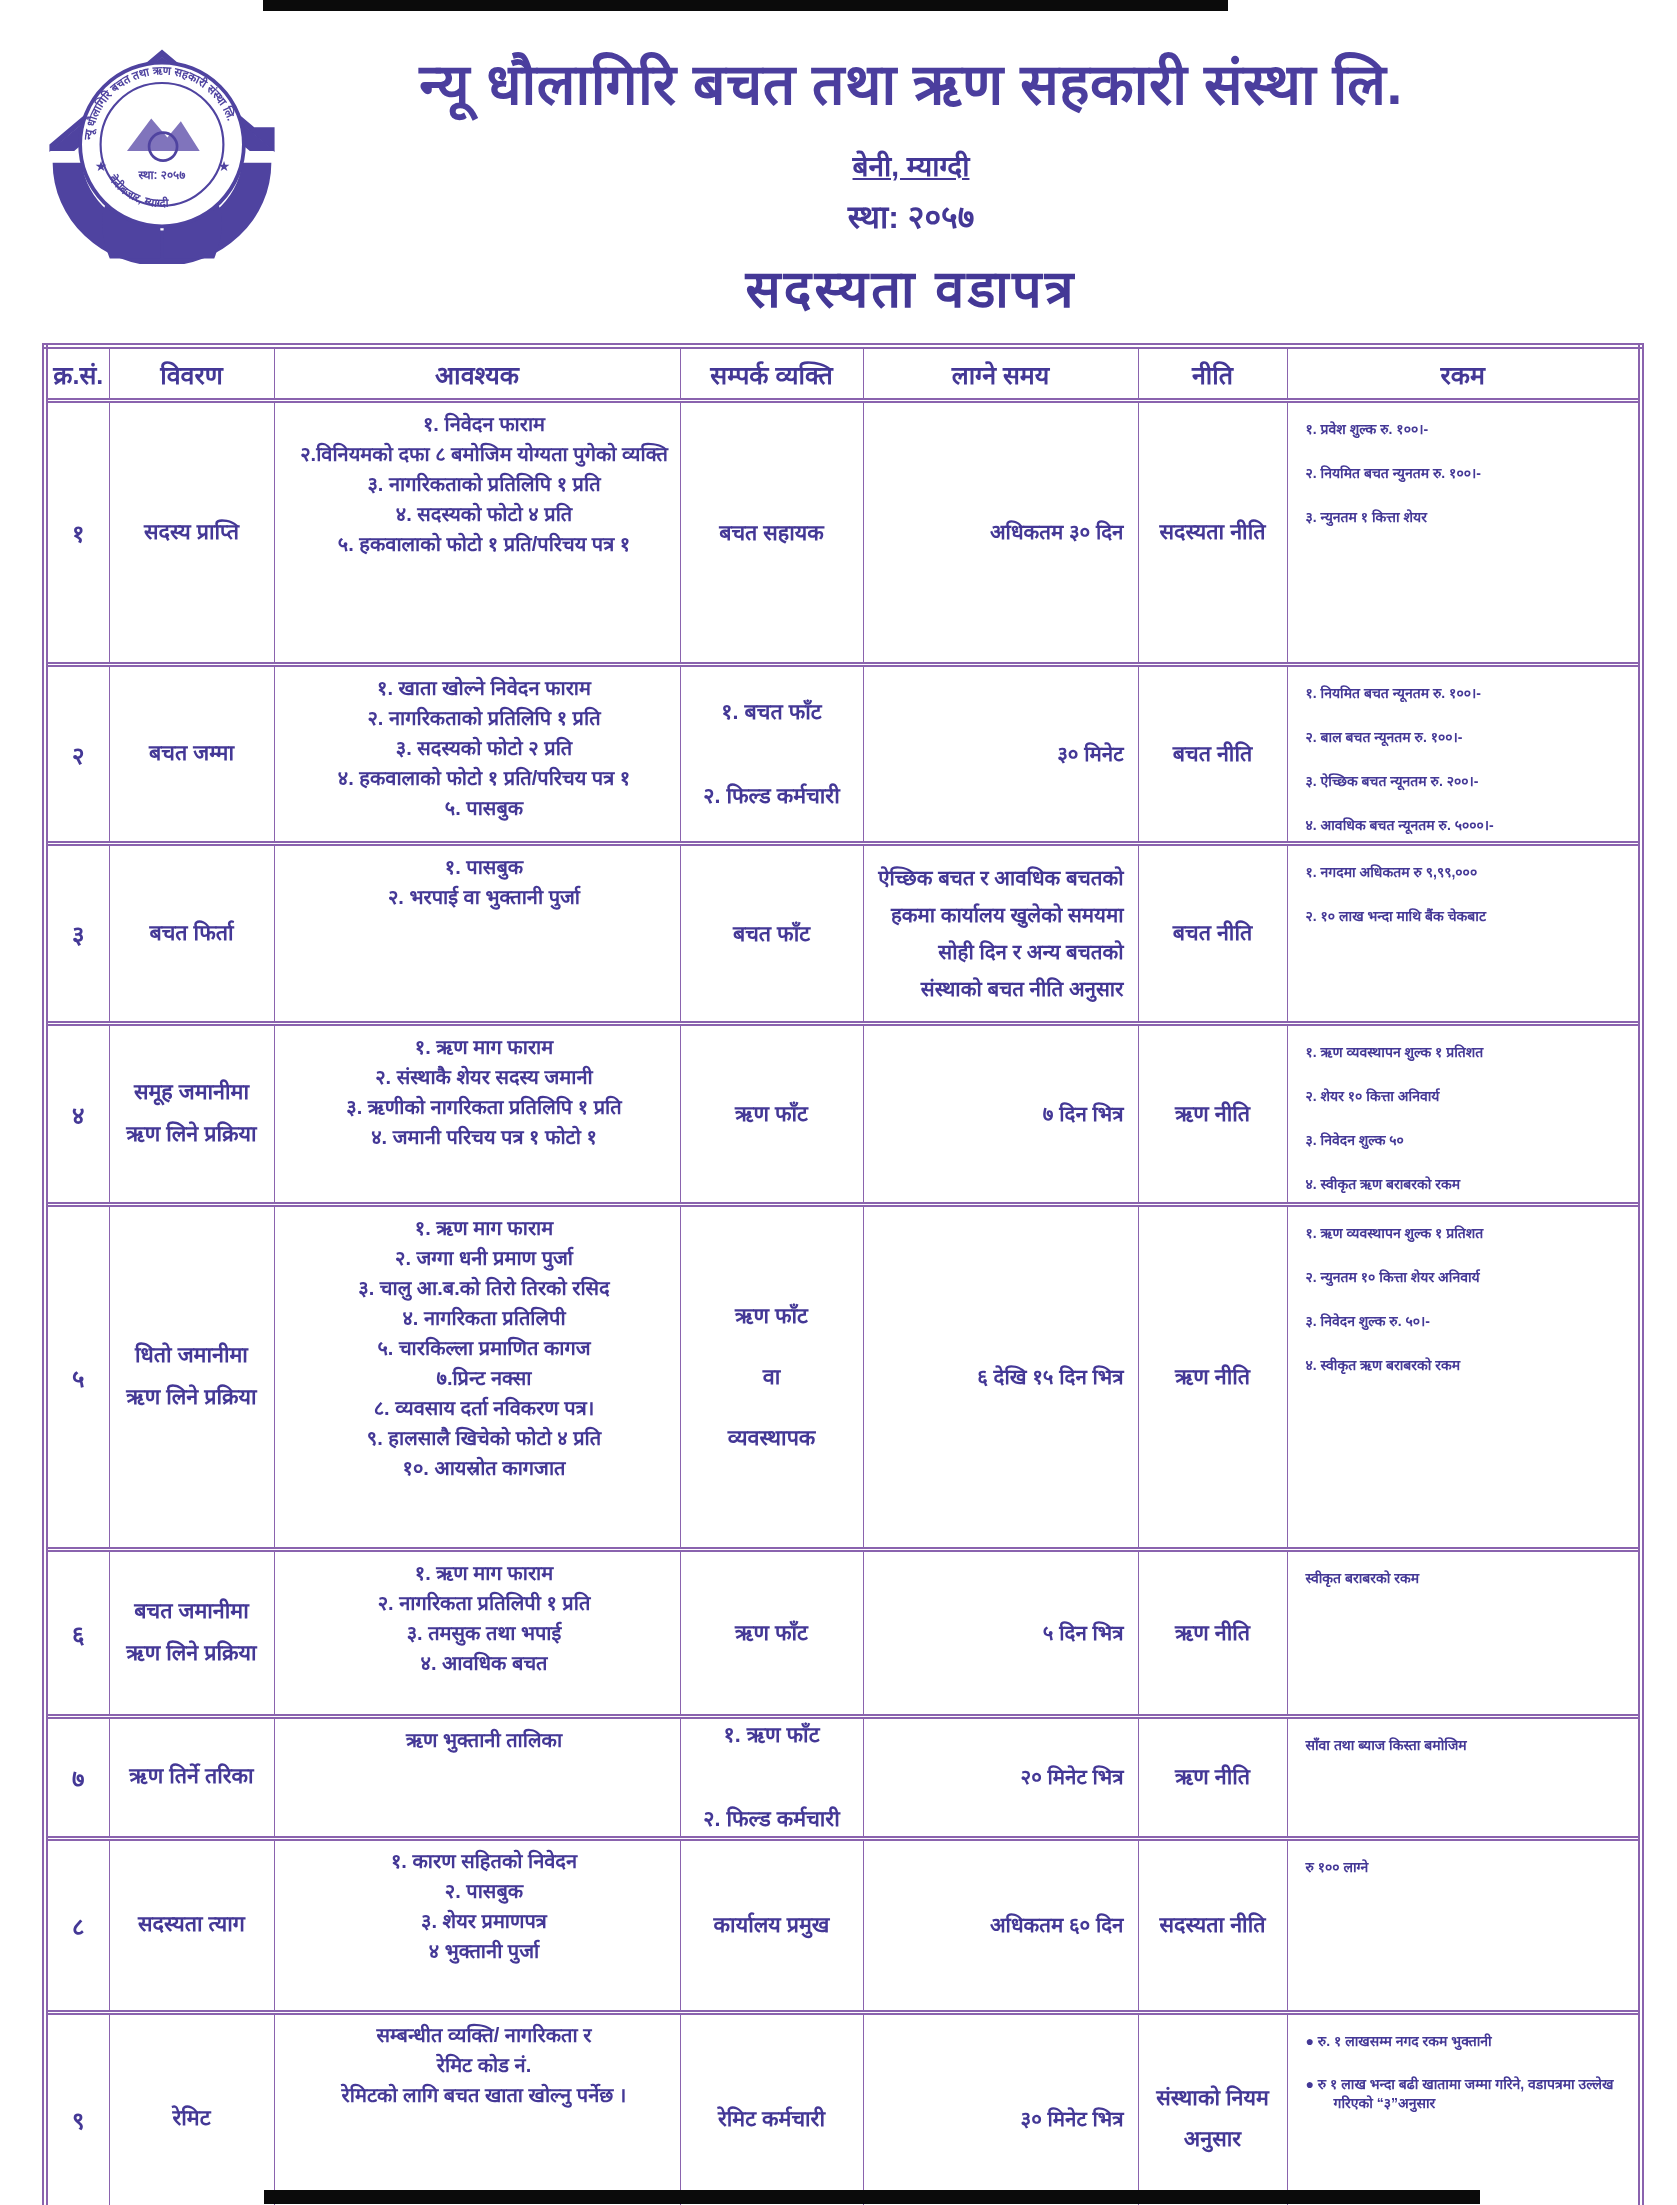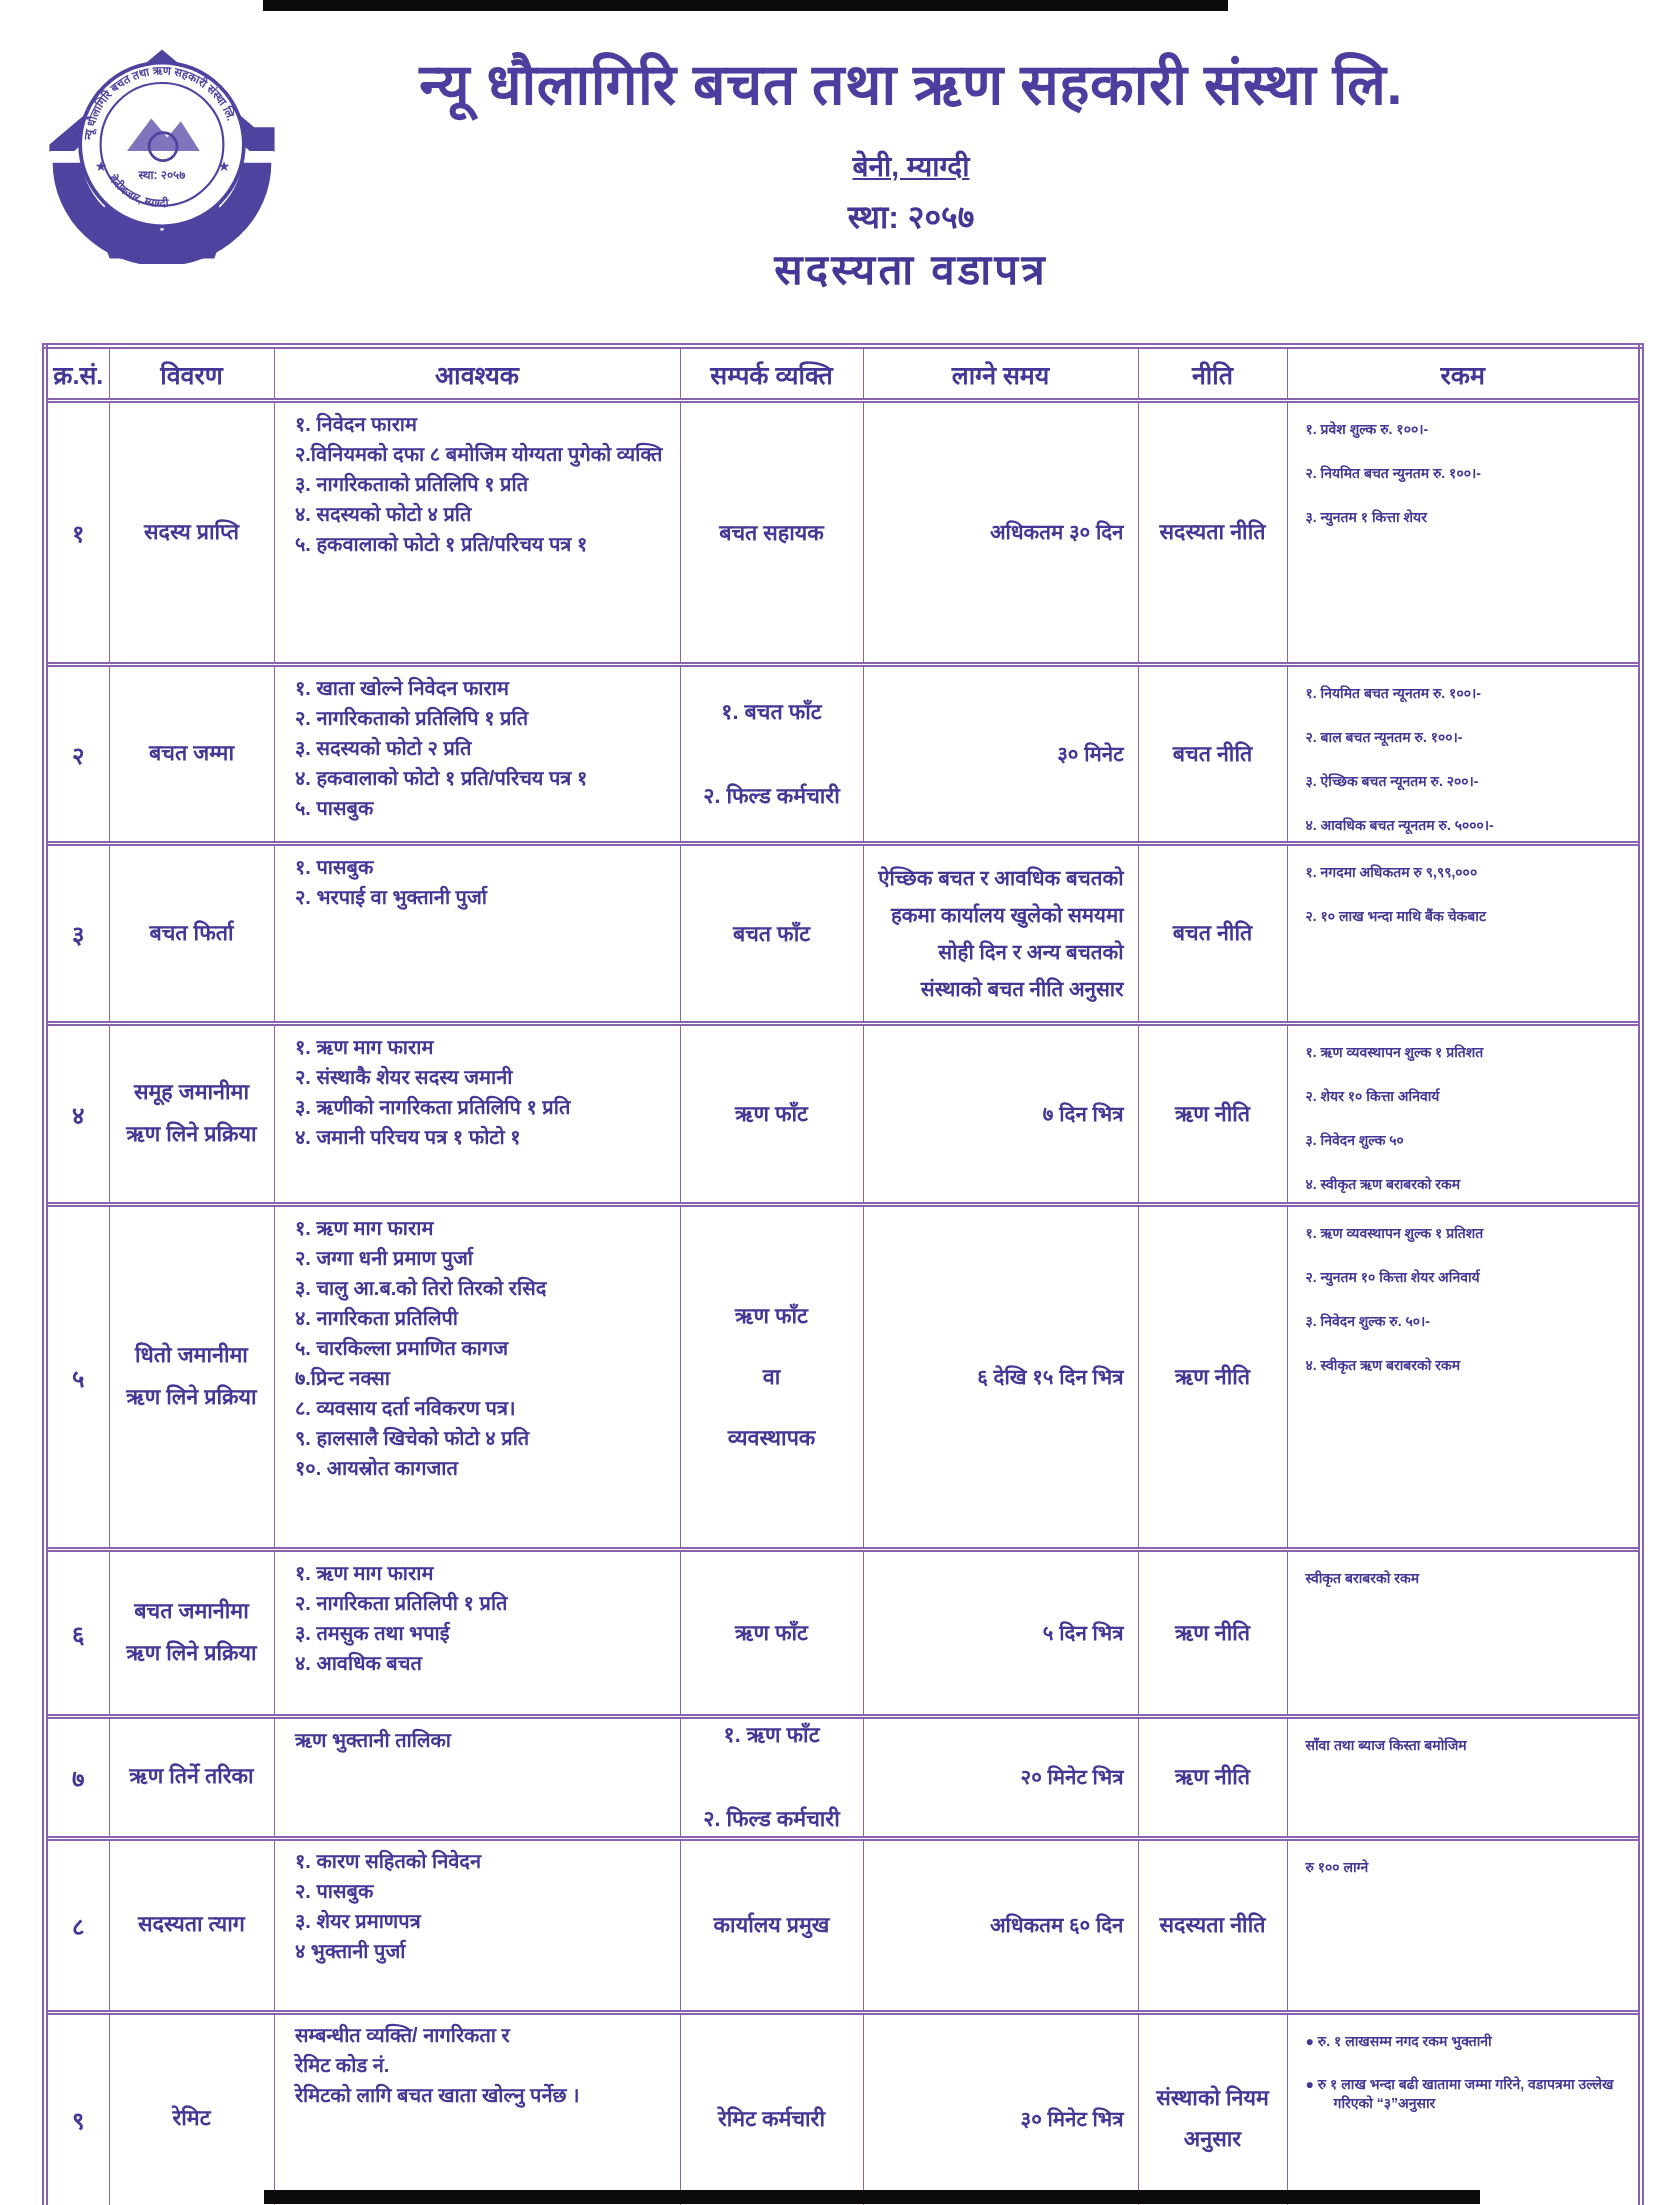--- a/index.html
+++ b/index.html
@@ -12,21 +12,21 @@
   #bar-top{left:263px;top:0;width:965px;height:10.8px;}
   #bar-bottom{left:264px;top:2190px;width:1216px;height:14px;}
 
   
   #header{position:relative;padding-top:52px;height:291px;}
   #logo{position:absolute;left:46px;top:27px;width:232px;height:237px;}
   .head-text{padding-left:144px;text-align:center;font-weight:bold;}
   #org-title{font-size:57px;line-height:1.15;color:#4b3e9e;letter-spacing:0.5px;}
   #org-sub{font-size:28px;margin-top:28px;text-decoration:underline;}
   #org-estd{font-size:32px;margin-top:10.8px;}
-  #doc-heading{font-size:42px;margin-top:2px;letter-spacing:3.2px;}
+  #doc-heading{font-size:52px;margin-top:14px;letter-spacing:3.2px;}
 
   
   table{
     border-collapse:collapse;table-layout:fixed;
     margin-left:42px;width:1595px;
     border:6.5px double #8a63ae;
     font-weight:bold;
   }
   col.c1{width:64px;} col.c2{width:165px;} col.c3{width:406px;}
   col.c4{width:183px;} col.c5{width:275px;} col.c6{width:149px;} col.c7{width:354px;}
@@ -34,21 +34,21 @@
   th{font-size:25px;height:45px;border-bottom:5.4px double #8a63ae;padding:2.2px 1.1px;}
   tbody td{border-top:5.4px double #8a63ae;font-size:21.5px;}
   tr.r1{height:264px;} tr.r2{height:160px;} tr.r3{height:180px;}
   tr.r4{height:181px;} tr.r5{height:345px;} tr.r6{height:167px;}
   tr.r7{height:100px;} tr.r8{height:174px;} tr.r9{height:215px;}
 
   .items{height:100%;display:flex;flex-direction:column;box-sizing:border-box;}
   .c-sn{text-align:center;font-size:24px;}
   .c-detail{text-align:center;line-height:1.95;padding:0 14px;}
   .c-req{vertical-align:top;}
-  .c-req .items{justify-content:space-evenly;text-align:left;padding:4.3px 5.4px 4.3px 19.4px;font-size:20px;line-height:1.5;}
+  .c-req .items{justify-content:space-evenly;text-align:center;padding:4.3px 5.4px 4.3px 19.4px;font-size:20px;line-height:1.5;}
   .c-req .items>div,.c-amount .items>div{padding-left:28px;text-indent:-28px;}
   .c-contact .items{justify-content:center;gap:31px;text-align:center;padding:0 4.3px;line-height:1.4;align-items:center;}
   .c-contact.ta-left .items{text-align:left;gap:54px;}
   .c-time .items{justify-content:center;text-align:right;padding:3.2px 13px;font-size:20.5px;line-height:1.8;}
   .c-policy{text-align:center;line-height:1.9;padding:0 7.5px;}
   .c-amount{vertical-align:top;}
   .c-amount .items{justify-content:flex-start;padding:16px 7.5px 5.4px 17px;gap:25px;text-align:left;font-size:14px;line-height:1.35;}
 </style>
 </head>
 <body>

